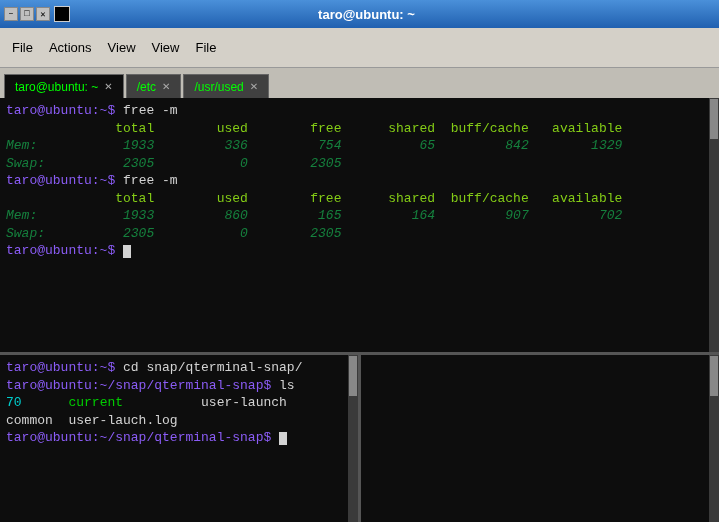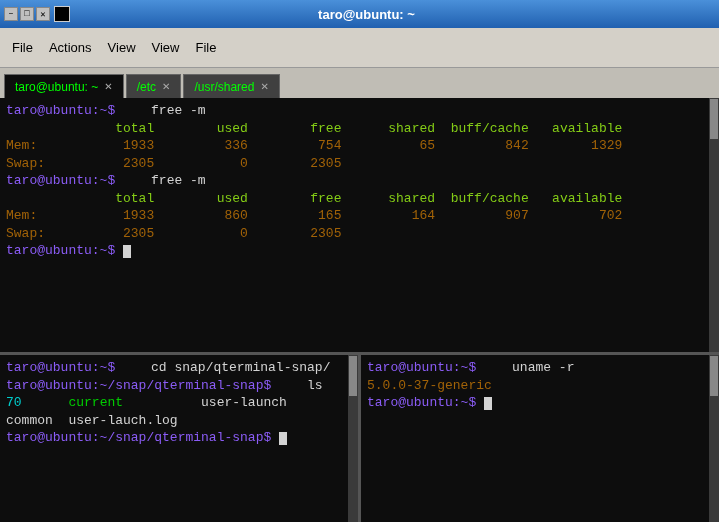--- a/index.html
+++ b/index.html
@@ -159,23 +159,23 @@
       position: absolute;
       bottom: 0;
       left: 0;
       width: calc(100% - 10px);
       height: 10px;
       background: #3a3a3a;
     }
 
     
     .prompt { color: #8b5cf6; }
-    .cmd { color: #d3d3d3; margin-left: 28px; }
+    .cmd { color: #d3d3d3; }
     .header-row { color: #84cc16; }
-    .data-row { color: #a16207; }
+    .data-row { color: #15803d; font-style: italic; }
     .cyan-text { color: #00cccc; }
     .green-text { color: #00cc00; }
     .cursor {
       display: inline-block;
       width: 8px;
       height: 13px;
       background: #d3d3d3;
       vertical-align: text-bottom;
     }
 
@@ -210,21 +210,21 @@
 <div class="tab-bar">
   <div class="tab active">
     <span>taro@ubuntu: ~</span>
     <span class="tab-close">✕</span>
   </div>
   <div class="tab">
     <span>/etc</span>
     <span class="tab-close">✕</span>
   </div>
   <div class="tab">
-    <span>/usr/shared</span>
+    <span>/usr/used</span>
     <span class="tab-close">✕</span>
   </div>
 </div>
 
 <div class="main-content">
 
   <div class="top-pane">
     <pre><span class="prompt">taro@ubuntu:~$ </span><span class="cmd">free -m</span>
 <span class="header-row">              total        used        free      shared  buff/cache   available</span>
 <span class="data-row">Mem:           1933         336         754          65         842        1329</span>
@@ -247,23 +247,20 @@
 <span class="cyan-text">70</span>      <span class="green-text">current</span>          user-launch
 common  user-lauch.log
 <span class="prompt">taro@ubuntu:~/snap/qterminal-snap$ </span><span class="cursor"></span></pre>
       <div class="scrollbar-v">
         <div class="scrollbar-thumb"></div>
       </div>
       <div class="scrollbar-h"></div>
     </div>
 
     <div class="bottom-right-pane">
-      <pre><span class="prompt">taro@ubuntu:~$ </span><span class="cmd">uname -r</span>
-<span class="data-row">5.0.0-37-generic</span>
-<span class="prompt">taro@ubuntu:~$ </span><span class="cursor"></span></pre>
       <div class="scrollbar-v">
         <div class="scrollbar-thumb"></div>
       </div>
       <div class="scrollbar-h"></div>
     </div>
 
   </div>
 </div>
 
 </body></html>

